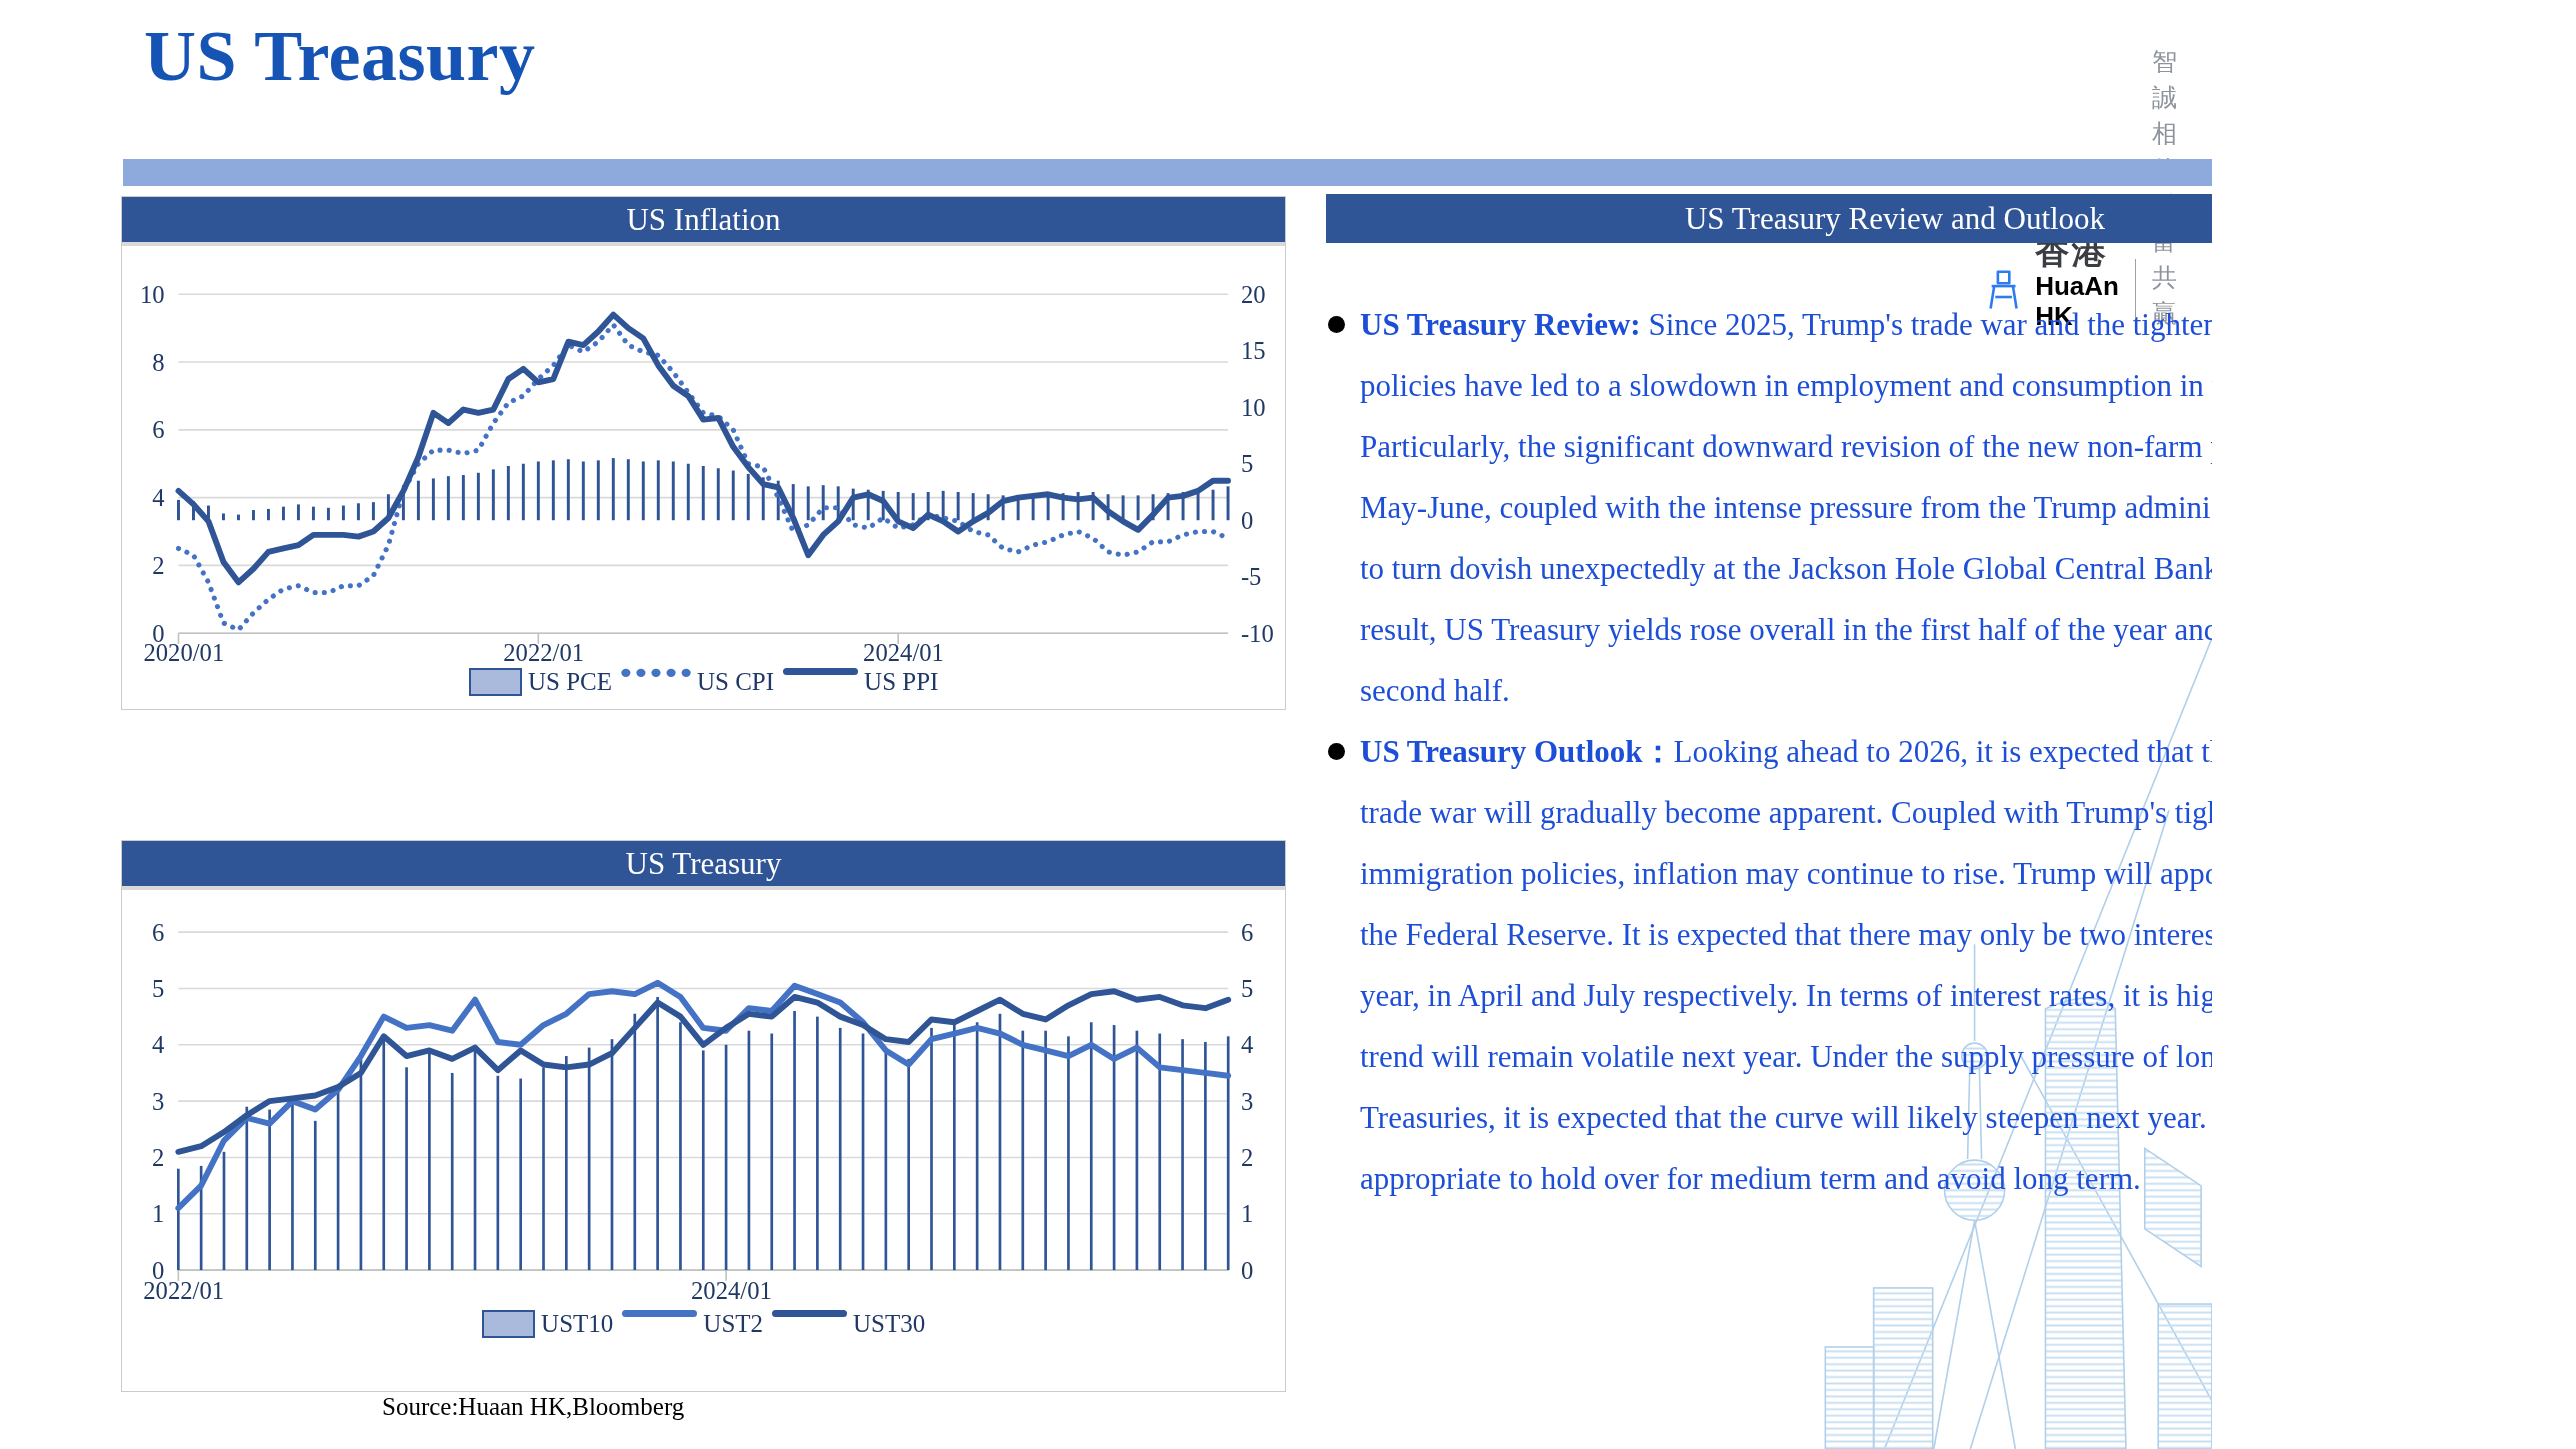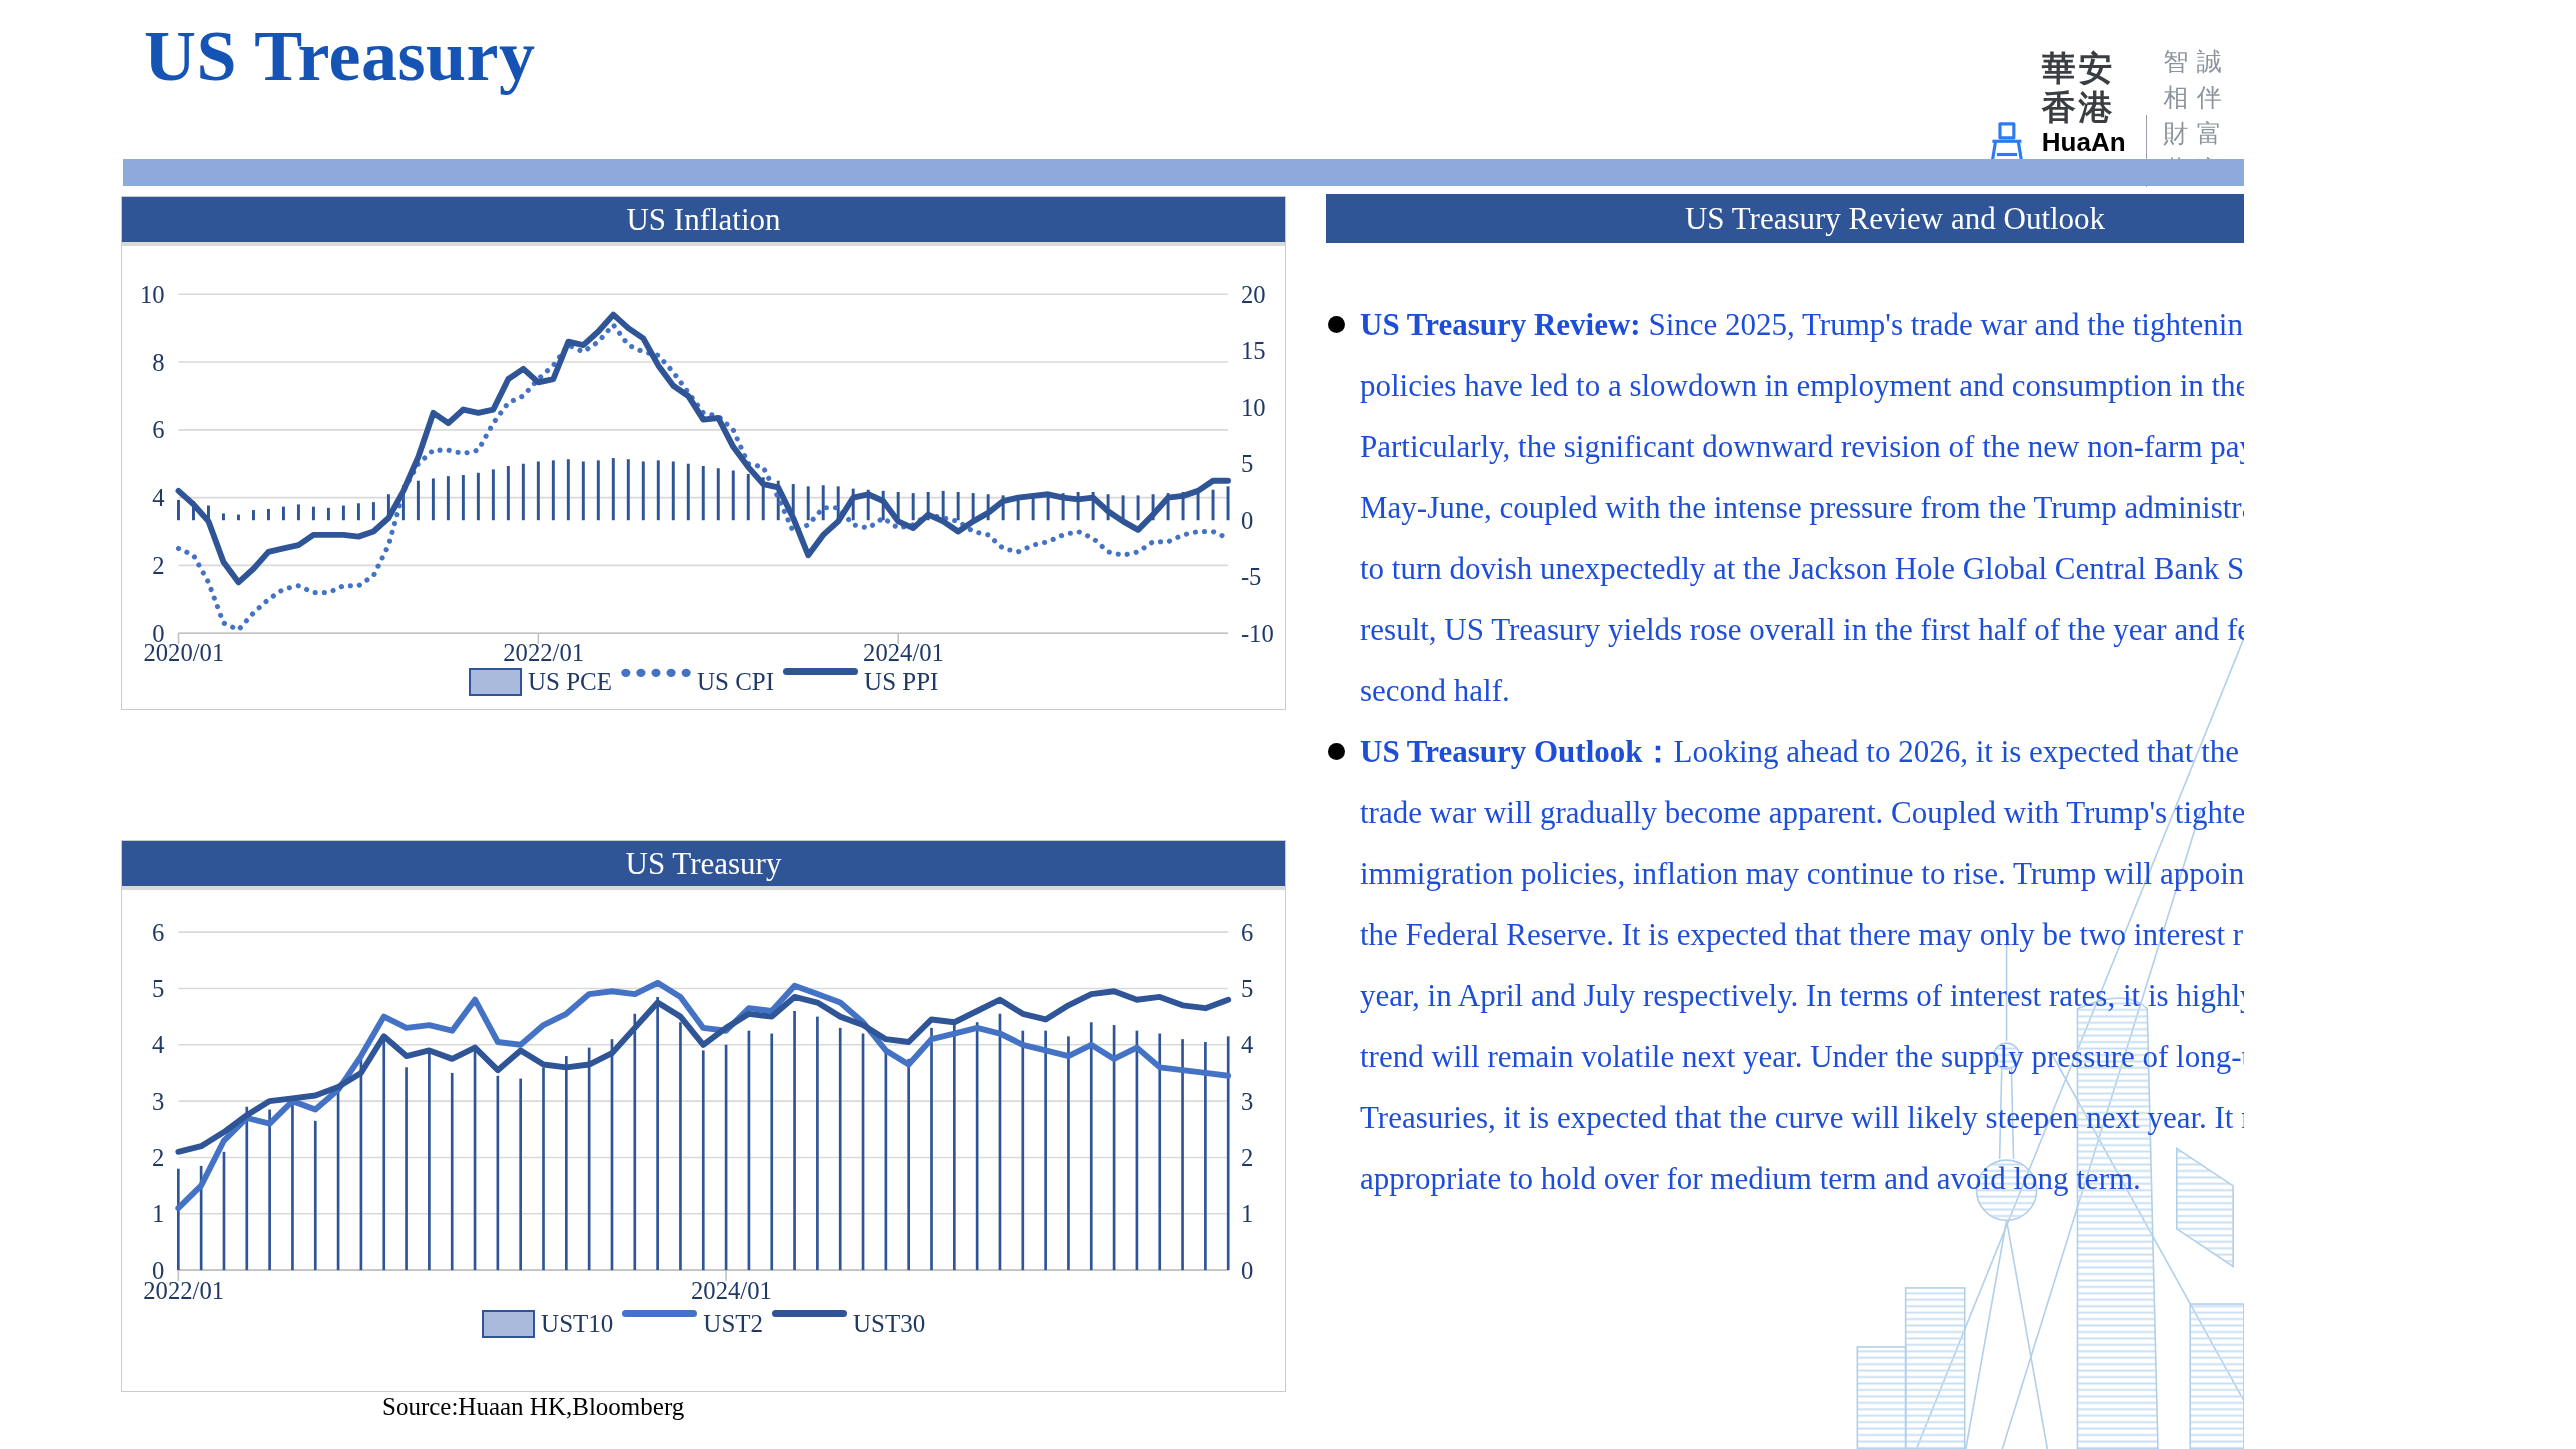--- a/index.html
+++ b/index.html
@@ -1,17 +1,17 @@
 <!DOCTYPE html>
 <html style="font-size:8.6px"><head>
 <meta charset="utf-8">
 <style>
   html,body{margin:0;padding:0;background:#ffffff;}
   #canvas{position:relative;width:2212px;height:1449px;background:#ffffff;overflow:hidden;
-          font-family:"Liberation Serif",serif;padding-left:32px;}
+          font-family:"Liberation Serif",serif;}
   
   .page-title{position:absolute;left:144px;top:15px;font-size:72px;font-weight:bold;
               color:#1553B4;letter-spacing:0.5px;}
   .accent-bar{position:absolute;left:123px;top:159px;width:2325px;height:27px;background:#8EA9DB;}
   .logo{position:absolute;left:1988px;top:43px;display:flex;align-items:flex-end;gap:16px;
         font-family:Liberation Sans, sans-serif;}
   .logo-name{display:flex;flex-direction:column;justify-content:center;}
   .logo-cn{font-size:34px;font-weight:bold;color:#3A3D42;letter-spacing:2.7px;line-height:39px;}
   .logo-en{font-size:26px;font-weight:bold;color:#000000;line-height:30px;}
   .logo-divider{width:2.1px;height:72px;background:#9BA1A9;}

